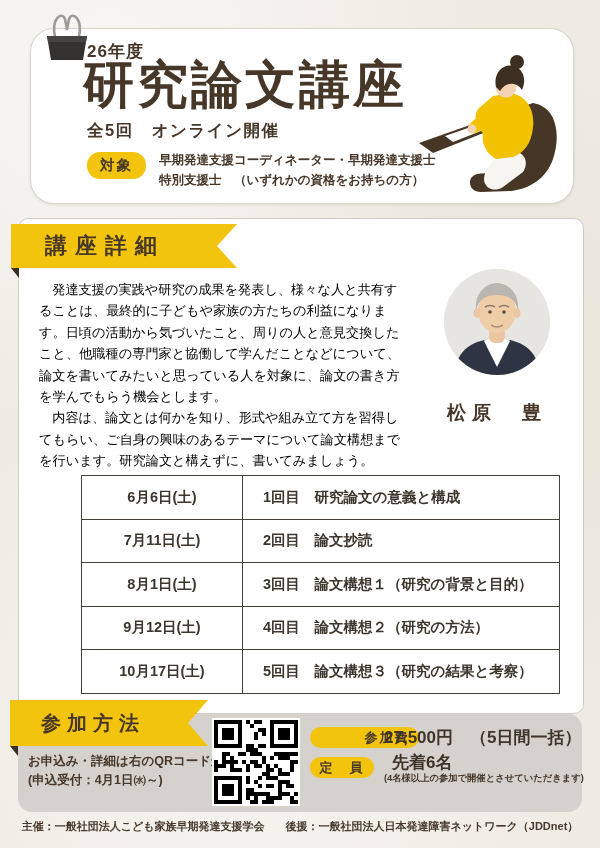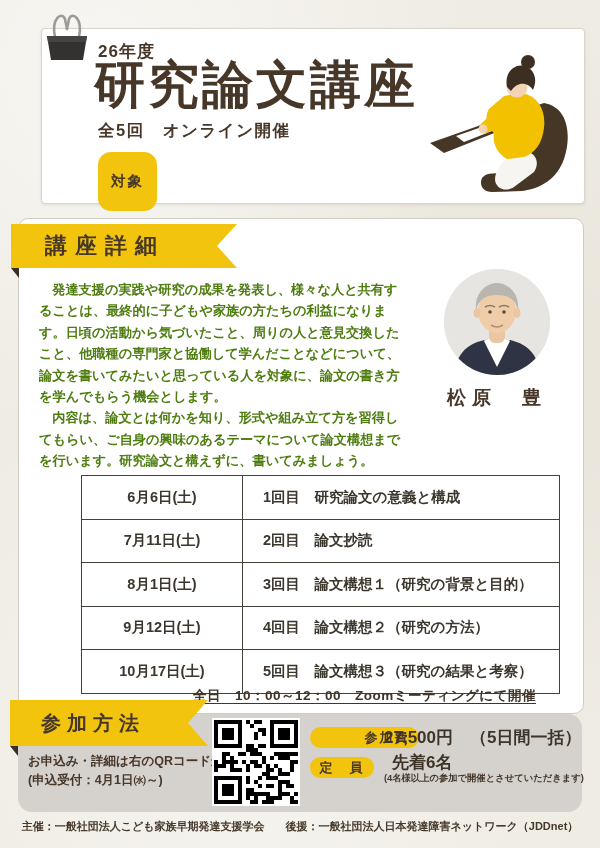--- a/index.html
+++ b/index.html
@@ -9,55 +9,54 @@
     background-color:#efece4;
     background-image:
       radial-gradient(circle at 18% 8%, rgba(255,255,255,.55), transparent 40%),
       radial-gradient(circle at 85% 45%, rgba(221,214,199,.35), transparent 55%),
       radial-gradient(circle at 40% 85%, rgba(255,255,255,.45), transparent 45%);
     color:#473729;
   }
   
   .top-card{
     position:absolute;left:30px;top:28px;width:542px;height:174px;
-    background:#fff;border:1px solid #d9d5cc;border-radius:4px;
+    background:#fff;border:1px solid #d9d5cc;border-radius:24px;
     box-shadow:0 1px 3px rgba(90,80,60,.12);
-    margin-left:11px;
   }
   .clip{position:absolute;left:38px;top:4px;z-index:5;}
   .year{position:absolute;left:56px;top:11px;font-size:17px;font-weight:800;letter-spacing:1px;}
   .title{position:absolute;left:52px;top:28px;font-size:51px;font-weight:800;letter-spacing:3px;line-height:1.1;}
   .subtitle{position:absolute;left:56px;top:91px;font-size:16.5px;font-weight:800;letter-spacing:1.5px;}
   .target-row{position:absolute;left:56px;top:121px;display:flex;align-items:flex-start;}
   .target-badge{
     background:#f2c40e;color:#473729;border-radius:13px;
     font-size:14.5px;font-weight:800;letter-spacing:2px;
-    padding:20px 13px;flex:0 0 auto;margin-top:2px;
+    padding:4px 13px;flex:0 0 auto;margin-top:2px;
   }
   .target-text{margin-left:13px;font-size:12.5px;font-weight:700;line-height:1.6;}
   .illu{position:absolute;right:6px;bottom:2px;}
   
   .main-card{
     position:absolute;left:18px;top:218px;width:564px;height:494px;
     background:#fff;border:1.5px solid #cfccc3;border-radius:10px;
   }
   .ribbon{
     position:absolute;background:#f2c40e;color:#473729;
     clip-path:polygon(0 0,100% 0,calc(100% - 20px) 50%,100% 100%,0 100%);
     display:flex;align-items:center;
   }
   .ribbon-fold{position:absolute;background:#3a2f22;clip-path:polygon(0 0,100% 0,100% 100%);}
   .ribbon.details{left:-8px;top:5px;width:226px;height:44px;}
   .ribbon.details .ribbon-label{padding-left:34px;font-size:22px;font-weight:800;letter-spacing:8px;}
   .fold-details{left:-8px;top:49px;width:8px;height:10px;}
-  .paras{position:absolute;left:20px;top:60px;width:370px;font-size:13.2px;font-weight:700;line-height:1.62;color:#4d7c0f;}
+  .paras{position:absolute;left:20px;top:60px;width:370px;font-size:13.2px;font-weight:400;line-height:1.62;color:#000000;}
   .paras p{margin:0;text-indent:1em;}
   .lecturer{position:absolute;left:398px;top:50px;width:160px;}
   .photo-wrap{width:106px;height:106px;border-radius:50%;overflow:hidden;margin:0 auto;background:#e9e7e3;}
-  .lect-name{margin-top:10px;text-align:center;font-size:19px;font-weight:800;letter-spacing:6px;}
+  .lect-name{margin-top:25px;text-align:center;font-size:19px;font-weight:800;letter-spacing:6px;}
   .lect-titles{margin-top:8px;font-size:9.5px;font-weight:700;line-height:1.55;color:#46392b;padding-left:4px;}
   .sched{position:absolute;left:62px;top:256px;border-collapse:collapse;}
   .sched td{border:1.5px solid #45403a;height:40.5px;font-size:14.5px;font-weight:700;color:#3d362d;}
   .sched td.d{width:158px;text-align:center;}
   .sched td.c{width:295px;padding-left:20px;}
   .sched-note{
     position:absolute;right:47px;top:468px;font-size:13.5px;font-weight:800;color:#3f352a;
     text-decoration:underline;text-underline-offset:3px;letter-spacing:.5px;
   }
   
@@ -85,20 +84,24 @@
 <body>
 
 <div class="page">
 
   <div class="top-card">
     <div class="year">26年度</div>
     <h1 class="title" style="margin:0">研究論文講座</h1>
     <div class="subtitle">全5回　オンライン開催</div>
     <div class="target-row">
       <span class="target-badge">対象</span>
+      <div class="target-text">
+        <div>早期発達支援コーディネーター・早期発達支援士</div>
+        <div>特別支援士　（いずれかの資格をお持ちの方）</div>
+      </div>
     </div>
 
     <span class="illu">
       <svg width="150" height="150" viewBox="0 0 150 150">
 
         <path d="M116,56 C140,60 144,88 136,112 C129,132 112,142 94,144 L64,145 C57,145 53,141 53,135.5 C53,130 57,127 64,126.5 L90,125 C99,110 102,82 98,62 Z" fill="#463626"></path>
 
         <polygon points="2,96 84,67 94,75 16,106" fill="#463626"></polygon>
 
         <polygon points="28,89 68,75 74,80 36,95" fill="#ffffff"></polygon>
@@ -186,21 +189,20 @@
           <td class="d">9月12日(土)</td>
           <td class="c">4回目　論文構想２（研究の方法）</td>
         </tr>
         <tr>
           <td class="d">10月17日(土)</td>
           <td class="c">5回目　論文構想３（研究の結果と考察）</td>
         </tr>
       </tbody>
     </table>
 
-    <div class="sched-note">全日　10：00～12：00　Zoomミーティングにて開催</div>
   </div>
 
   <div class="gray-card"></div>
 
   <div class="ribbon part">
     <span class="ribbon-label">参加方法</span>
   </div>
   <div class="ribbon-fold fold-part"></div>
 
   <div class="apply-note">

